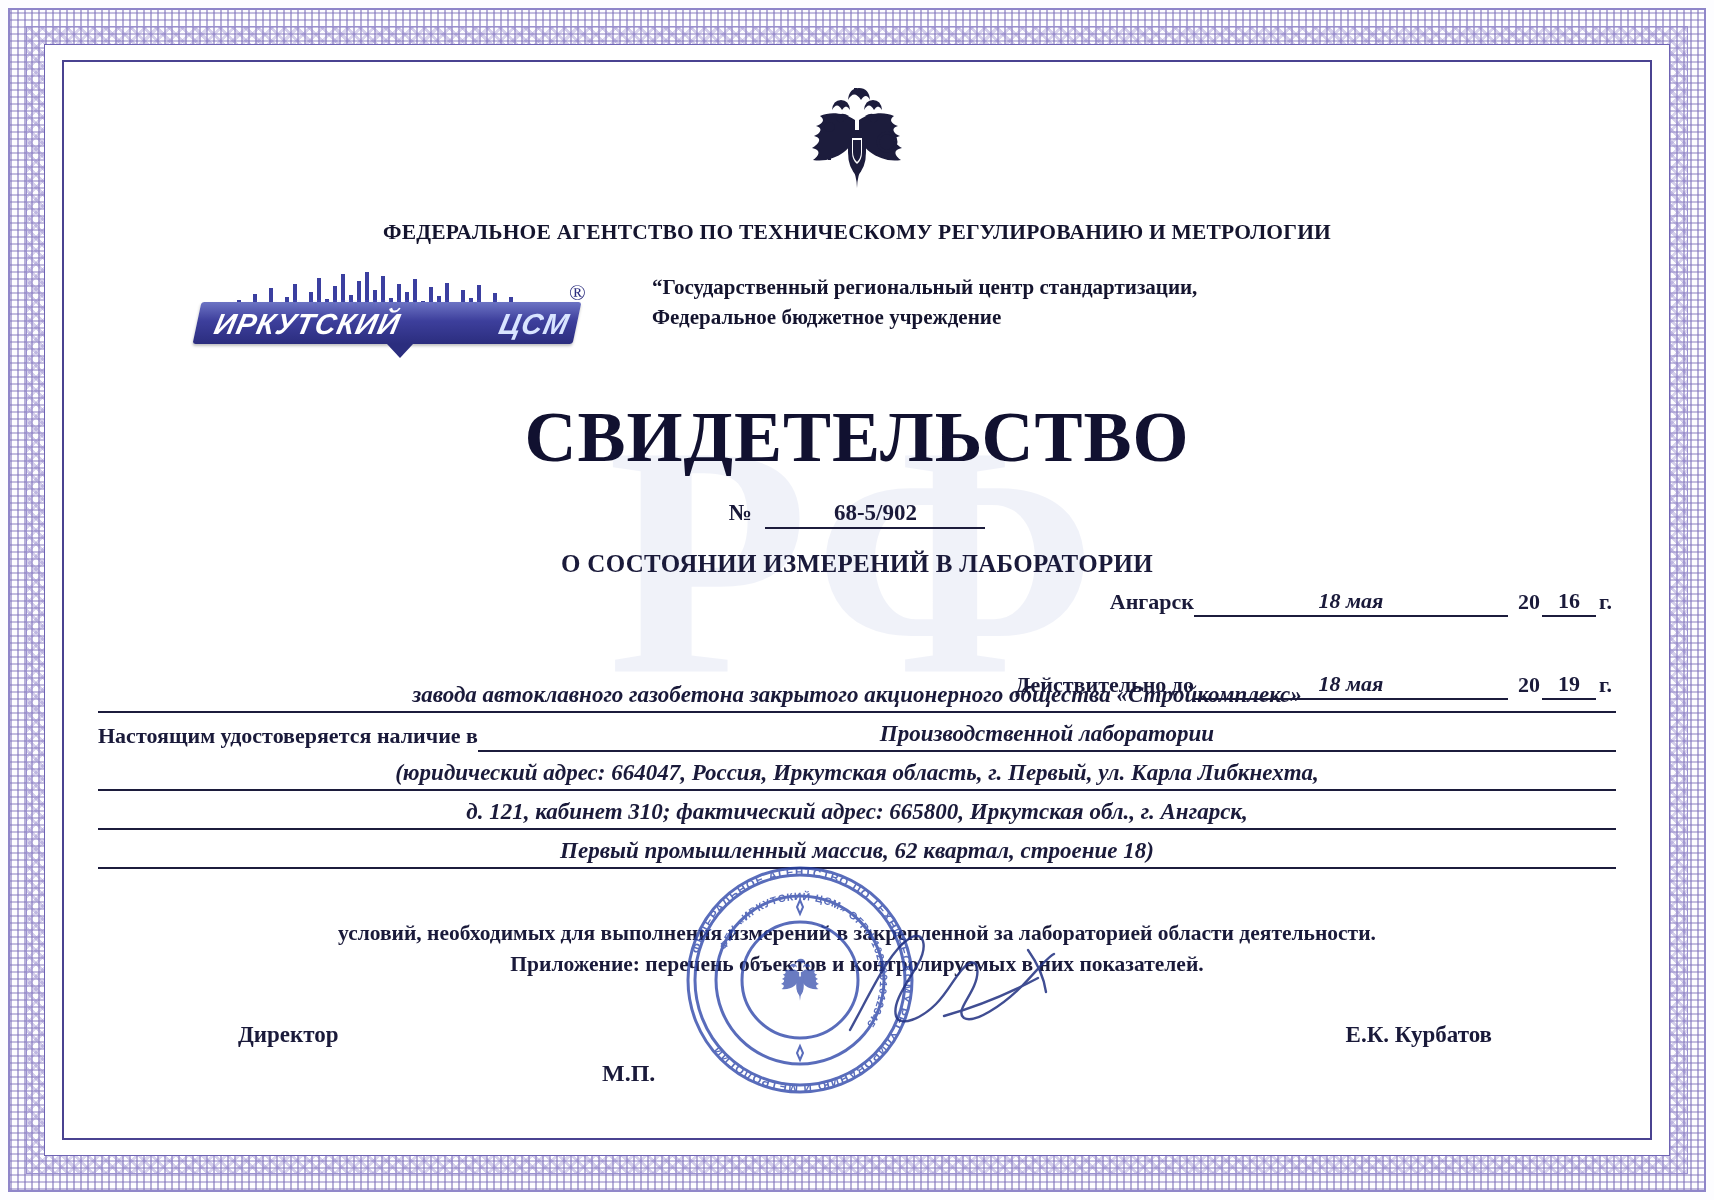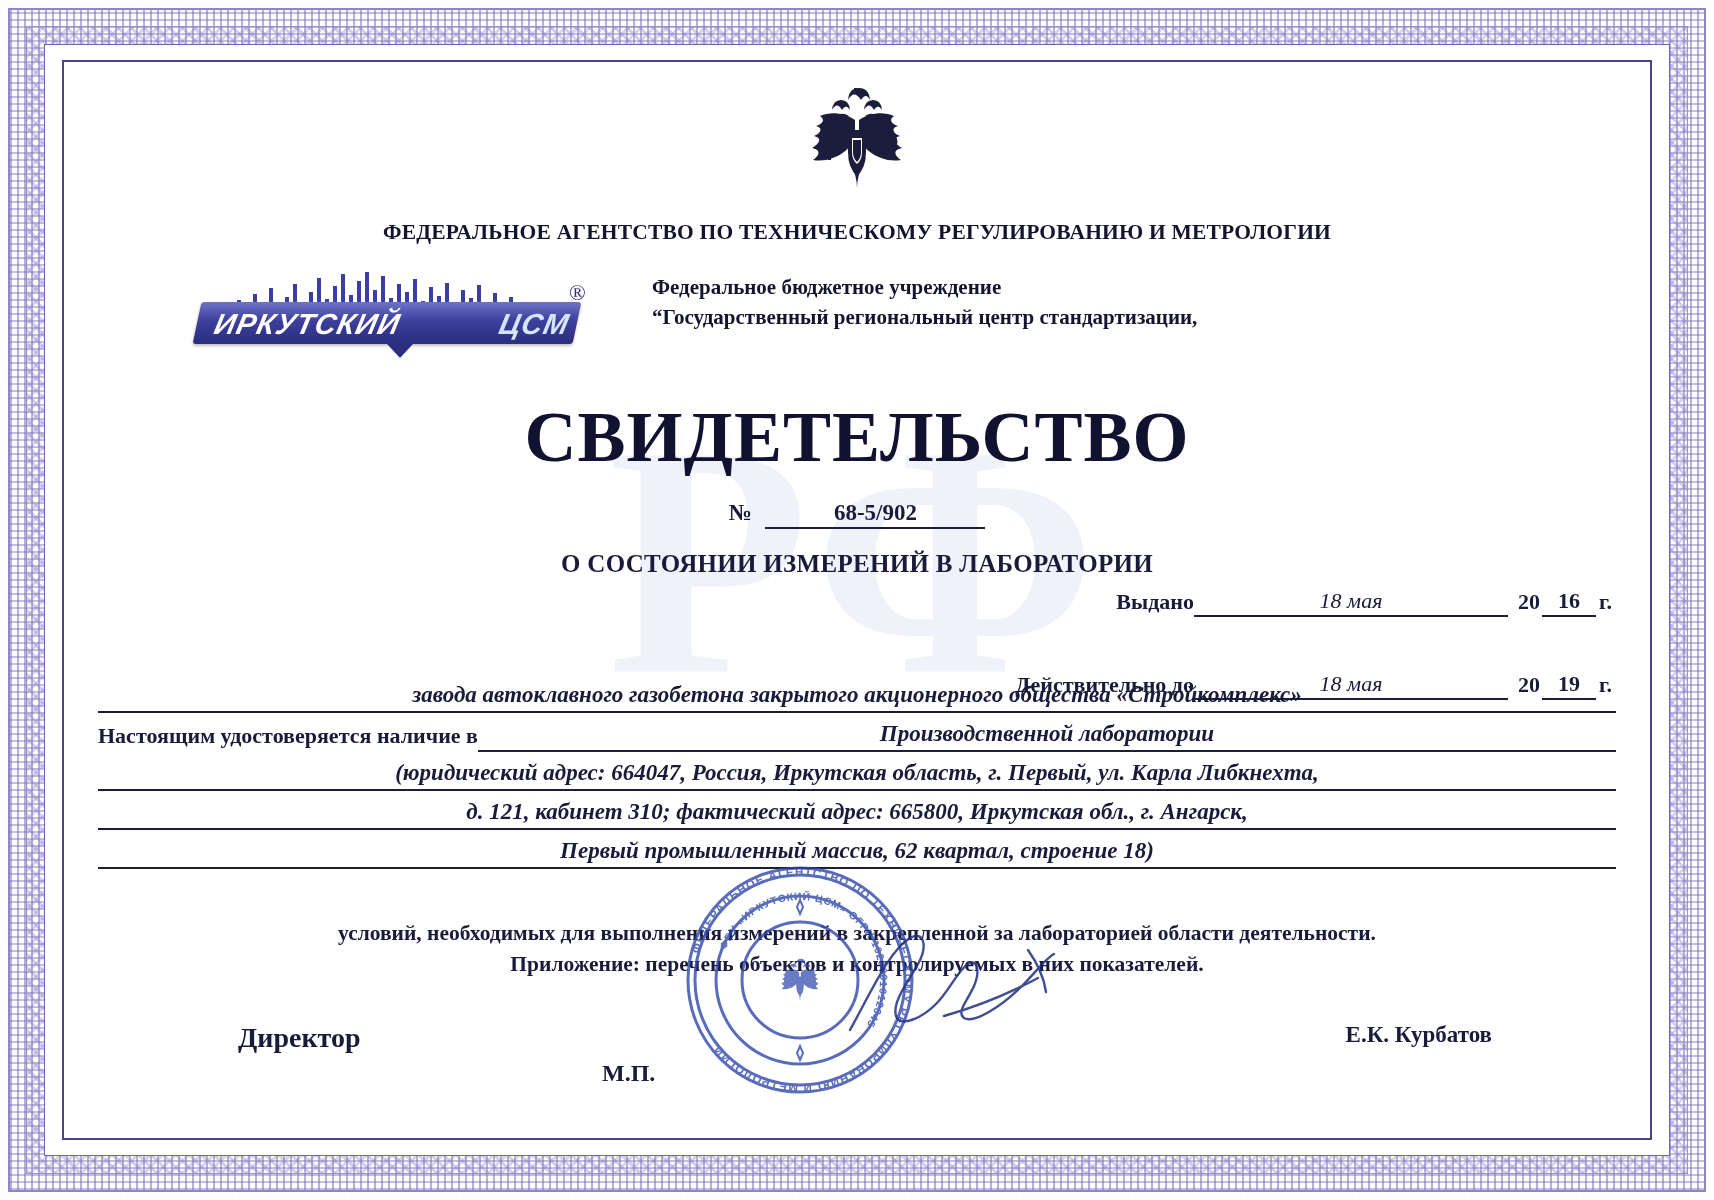--- a/index.html
+++ b/index.html
@@ -233,21 +233,21 @@
     align-items: flex-end;
   }
   .date-row.issued   { top: 528px; }
   .date-row.valid    { top: 568px; margin-top: 43px; }
   .date-row .label { padding-bottom: 2px; }
   .date-row .fill {
     border-bottom: 2px solid #1c1c3c;
     text-align: center;
     padding: 0 12px 1px;
     font-style: italic;
-    font-weight: 400;
+    font-weight: 700;
   }
   .date-row .fill.wide1 { width: 290px; }
   .date-row .fill.wide2 { width: 290px; }
   .date-row .yr { padding: 0 2px 2px 10px; }
   .date-row .yrfill {
     border-bottom: 2px solid #1c1c3c;
     min-width: 48px;
     text-align: center;
     padding: 0 3px 1px;
   }
@@ -293,21 +293,21 @@
     font-size: 21.5px;
     font-weight: 700;
     line-height: 1.45;
   }
 
   
   .sig-director {
     position: absolute;
     left: 176px;
     top: 962px;
-    font-size: 28px;
+    font-size: 23px;
     font-weight: 700;
   }
   .sig-name {
     position: absolute;
     right: 160px;
     top: 962px;
     font-size: 23px;
     font-weight: 700;
   }
   .mp {
@@ -425,35 +425,35 @@
       <div class="logo-plate"></div>
       <div class="logo-text">
         <span>ИРКУТСКИЙ</span>
         <span class="cyan">ЦСМ</span>
       </div>
       <div class="logo-reg">®</div>
       <div class="logo-tri"></div>
     </div>
 
     <div class="org-block">
+      <div>“Государственный региональный центр стандартизации,</div>
       <div>Федеральное бюджетное учреждение</div>
-      <div>“Государственный региональный центр стандартизации,</div>
     </div>
 
     <div class="main-title">СВИДЕТЕЛЬСТВО</div>
 
     <div class="number-row">
       <span>№</span>
       <span class="num-line">68-5/902</span>
     </div>
 
     <div class="subtitle">О СОСТОЯНИИ ИЗМЕРЕНИЙ В ЛАБОРАТОРИИ</div>
 
     <div class="date-row issued">
-      <span class="label">Выдано</span>
+      <span class="label">Ангарск</span>
       <span class="fill wide1">18 мая</span>
       <span class="yr">20</span>
       <span class="yrfill">16</span>
       <span class="gsuffix">г.</span>
     </div>
 
     <div class="date-row valid">
       <span class="label">Действительно до</span>
       <span class="fill wide2">18 мая</span>
       <span class="yr">20</span>

